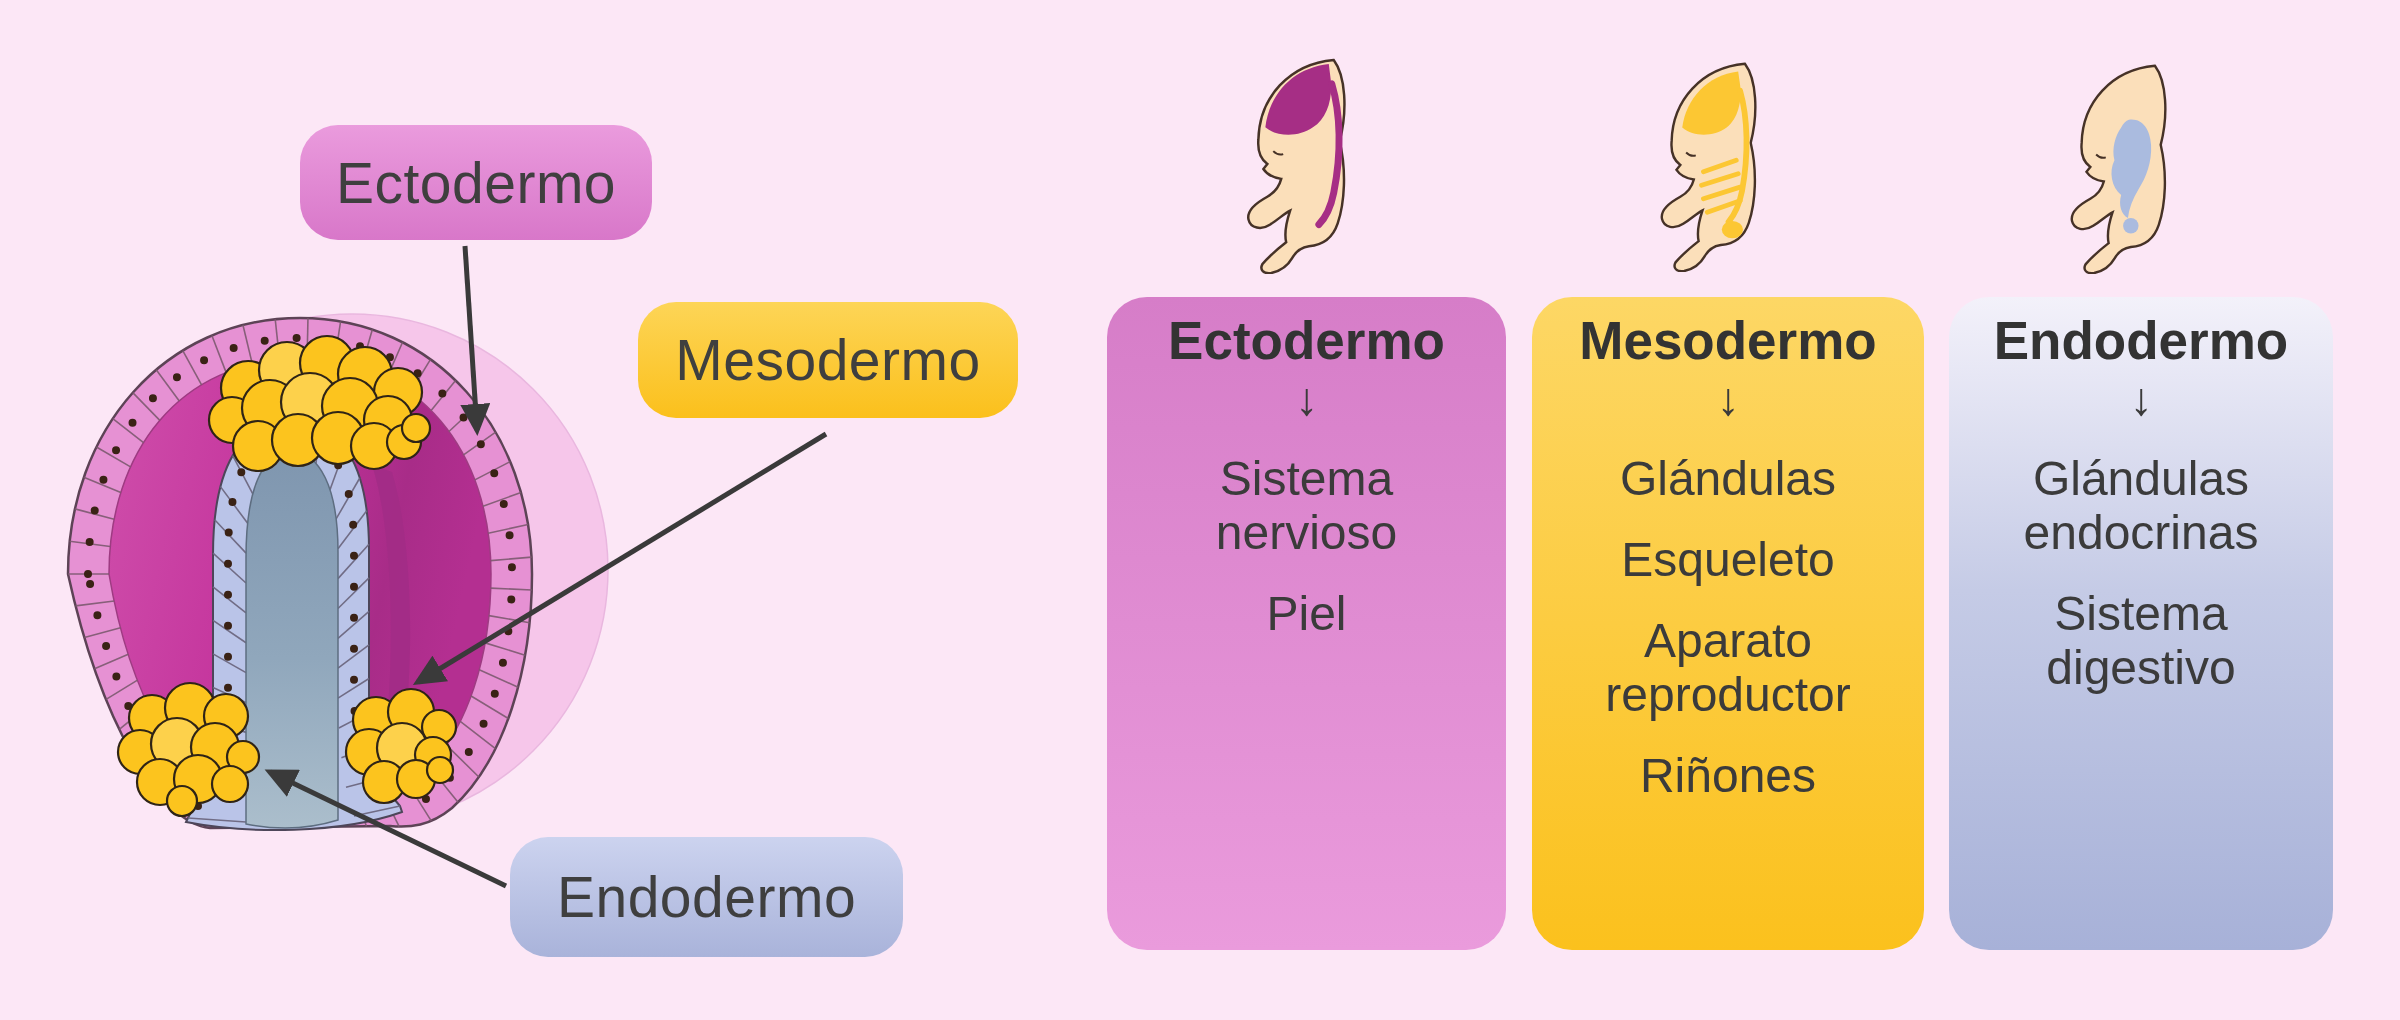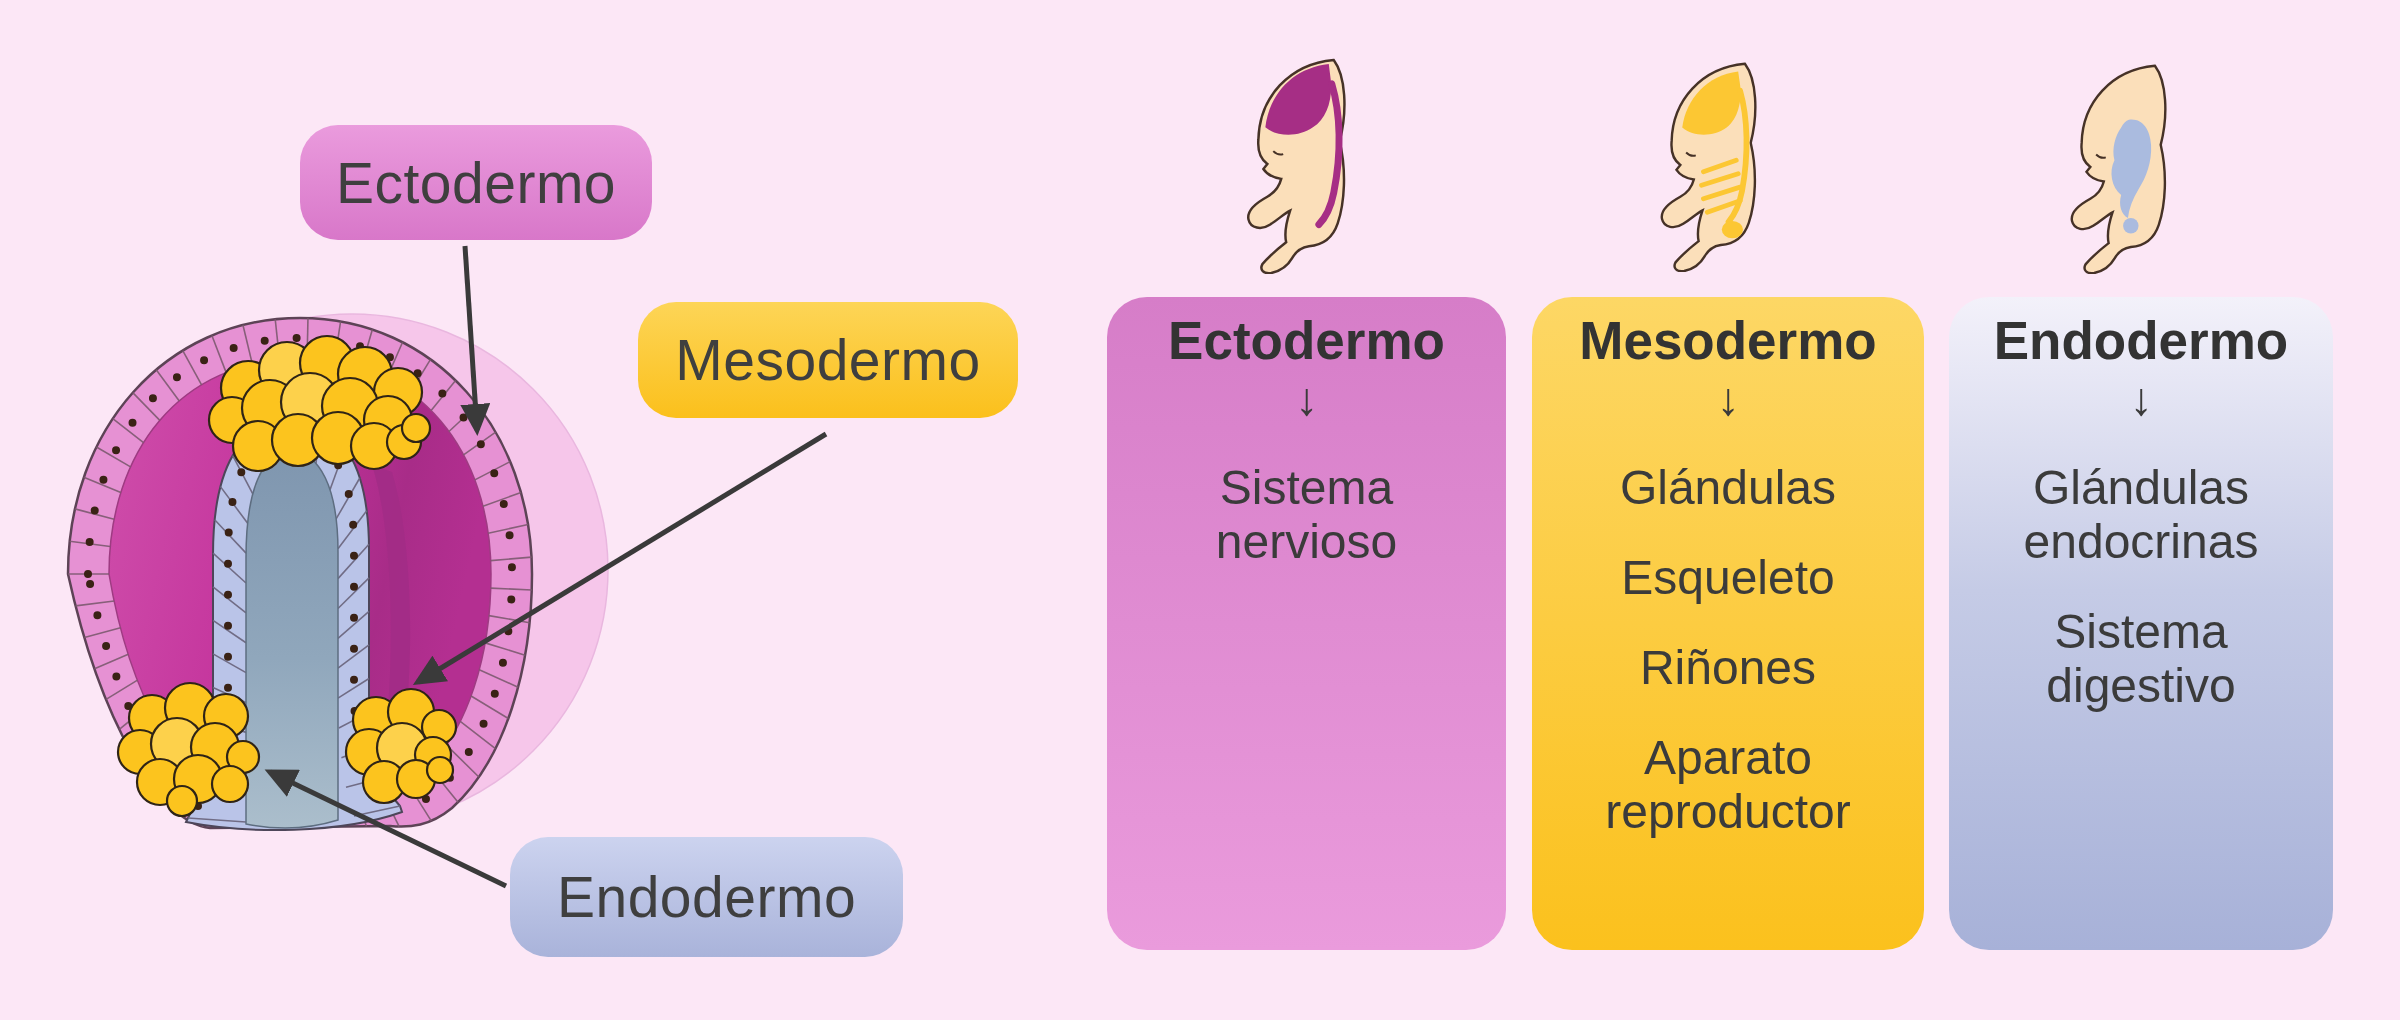--- a/index.html
+++ b/index.html
@@ -24,21 +24,21 @@
   
   .card{
     position:absolute;top:297px;height:653px;border-radius:40px;
     text-align:center;color:#3b3b3b;box-sizing:border-box;padding-top:14px;
   }
   #card-ecto{left:1107px;width:399px;background:linear-gradient(180deg,#d67dc8,#ea9bdc);}
   #card-meso{left:1532px;width:392px;background:linear-gradient(180deg,#fdd765,#fbc11d);}
   #card-endo{left:1949px;width:384px;background:linear-gradient(180deg,#f3f1fa,#c5cbe6 45%,#a7b1d8);}
   .card-title{font-size:53px;font-weight:bold;color:#333;line-height:1.15;}
   .card-arrow{font-size:46px;line-height:1.1;margin-top:2px;color:#3b3b3b;}
-  .card-item{font-size:48px;line-height:1.13;margin:36px auto 0;max-width:330px;}
+  .card-item{font-size:48px;line-height:1.13;margin:27px auto 0;max-width:330px;}
   .embryo{position:absolute;}
   #embryo-1{left:1228px;top:54px;width:152px;height:220px;}
   #embryo-2{left:1642px;top:58px;width:148px;height:214px;}
   #embryo-3{left:2052px;top:60px;width:148px;height:214px;}
 </style>
 </head>
 <body>
 
 <div id="stage">
 
@@ -234,29 +234,30 @@
     <path d="M 105,6 C 60,10 30,44 29,86 C 28,97 31,106 38,111 L 34,116 C 38,122 45,125 52,126 C 50,134 45,140 38,144 C 27,150 17,158 19,167 C 21,176 32,178 41,172 C 49,167 55,161 61,158 C 57,170 55,181 57,190 C 48,197 39,205 33,212 C 30,218 34,222 42,221 C 51,219 59,213 63,206 C 67,199 73,195 80,194 C 93,193 104,186 109,171 C 116,150 118,118 111,88 C 119,57 117,22 105,6 Z" fill="#fbdfba" stroke="#463227" stroke-width="2.5"></path>
     <path d="M 78,62 C 92,60 100,72 101,88 C 102,106 96,122 88,134 C 82,144 78,154 77,164 C 70,160 67,150 70,140 C 60,132 57,116 63,104 C 60,92 64,78 70,70 C 72,66 75,63 78,62 Z" fill="#aabbdf"></path>
     <circle cx="80" cy="172" r="8" fill="#aabbdf"></circle>
     <path d="M 44,98 C 47,101 51,102 54,101" fill="none" stroke="#463227" stroke-width="2"></path>
   </svg>
 
   <div class="card" id="card-ecto">
     <div class="card-title">Ectodermo</div>
     <div class="card-arrow">↓</div>
     <div class="card-item">Sistema nervioso</div>
+    <div class="card-item">Piel</div>
   </div>
 
   <div class="card" id="card-meso">
     <div class="card-title">Mesodermo</div>
     <div class="card-arrow">↓</div>
     <div class="card-item">Glándulas</div>
     <div class="card-item">Esqueleto</div>
+    <div class="card-item">Aparato reproductor</div>
     <div class="card-item">Riñones</div>
-    <div class="card-item">Aparato reproductor</div>
   </div>
 
   <div class="card" id="card-endo">
     <div class="card-title">Endodermo</div>
     <div class="card-arrow">↓</div>
     <div class="card-item">Glándulas endocrinas</div>
     <div class="card-item">Sistema digestivo</div>
   </div>
 
 </div>

